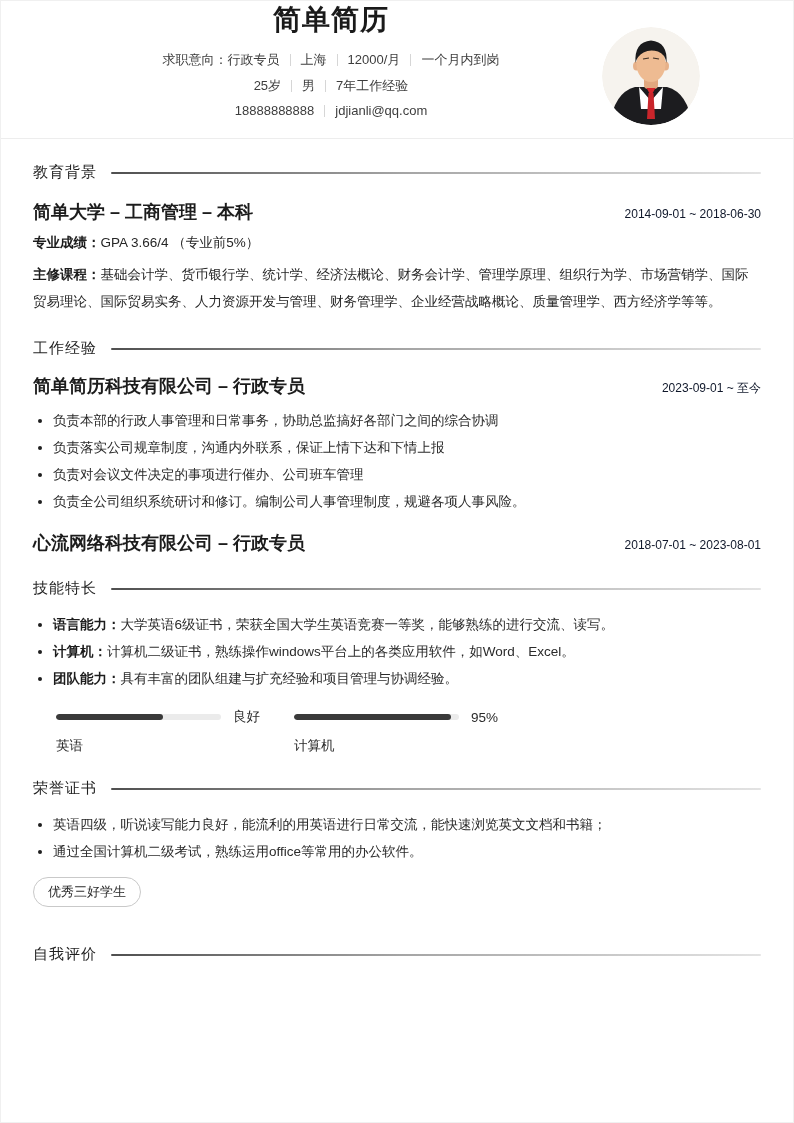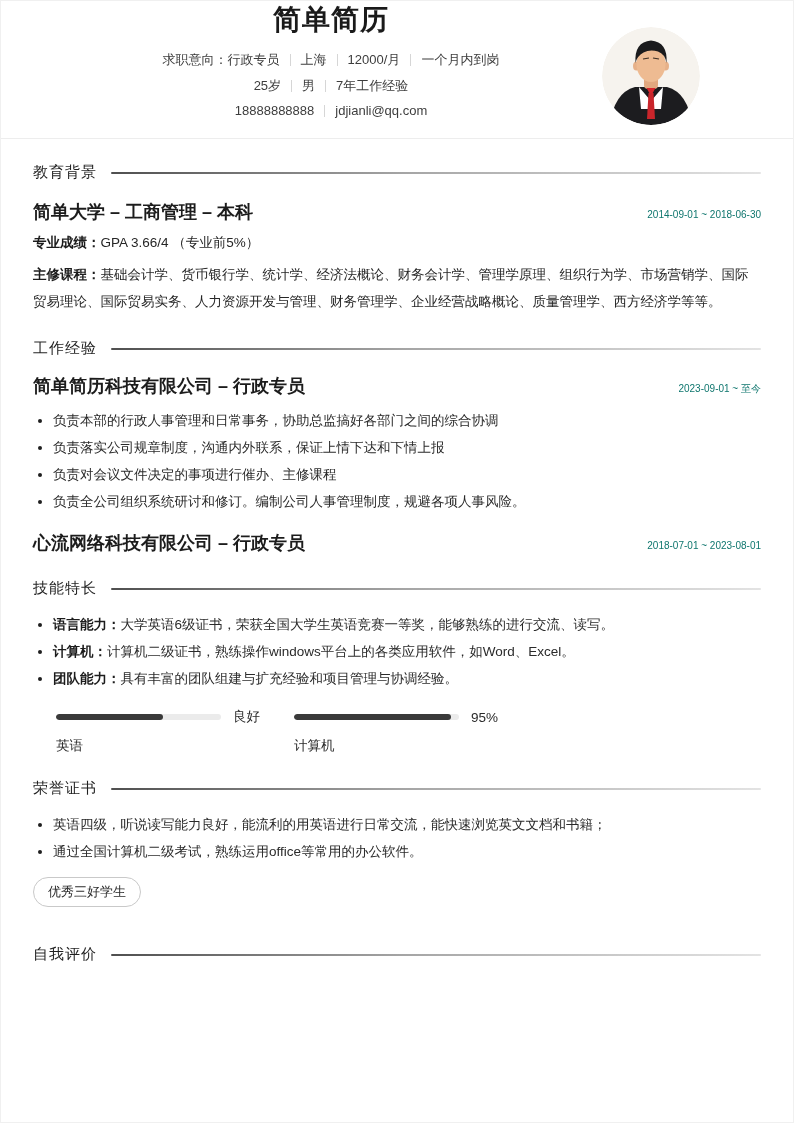--- a/index.html
+++ b/index.html
@@ -18,21 +18,21 @@
   .avatar { position:absolute; top:26px; right:61px; width:98px; height:98px; border-radius:50%; overflow:hidden; }
   .avatar svg { display:block; width:100%; height:100%; }
   .top-divider { border-top:1px solid #ededed; margin:20px -32px 0; }
   
   .sec-head { display:flex; align-items:center; margin-top:24px; }
   .sec-title { font-size:15px; font-weight:400; margin:0; color:#1f1f1f; letter-spacing:1px; }
   .sec-line { flex:1; height:2px; margin-left:14px; border-radius:1px;
               background:linear-gradient(to right,#4f4f4f 0%,#a5a5a5 45%,#e3e3e3 100%); }
   .title-row { display:flex; justify-content:space-between; align-items:baseline; margin-top:18px; }
   .item-title { font-size:18px; font-weight:700; color:#1c1c1c; }
-  .item-date { font-size:10px; color:#0f766e; white-space:nowrap;margin-left:20px; }
+  .item-date { font-size:12px; color:#0f172a; white-space:nowrap;margin-left:20px; }
   .text-line { font-size:13.5px; line-height:27px; margin:5px 0 0; }
   .inline-label { font-weight:700; color:#1c1c1c; }
   ul.bullets { list-style:none; margin:9px 0 0; padding:0; font-size:13.5px; line-height:27px; color:#2a2a2a; }
   ul.bullets li { position:relative; padding-left:20px; }
   ul.bullets li::before { content:''; position:absolute; left:5px; top:11.5px; width:4px; height:4px; border-radius:50%; background:#1f1f1f; }
   .job { margin-top:14px; }
   
   .bars { display:flex; margin-top:16px; }
   .bar-group { width:215px;margin-left:23px; }
   .bar-row { display:flex; align-items:center; height:18px; }
@@ -125,21 +125,21 @@
     </div>
 
     <div class="job">
       <div class="title-row" style="margin-top:16px;">
         <div class="item-title">简单简历科技有限公司 – 行政专员</div>
         <div class="item-date">2023-09-01 ~ 至今</div>
       </div>
       <ul class="bullets">
         <li>负责本部的行政人事管理和日常事务，协助总监搞好各部门之间的综合协调</li>
         <li>负责落实公司规章制度，沟通内外联系，保证上情下达和下情上报</li>
-        <li>负责对会议文件决定的事项进行催办、主修课程</li>
+        <li>负责对会议文件决定的事项进行催办、公司班车管理</li>
         <li>负责全公司组织系统研讨和修订。编制公司人事管理制度，规避各项人事风险。</li>
       </ul>
     </div>
 
     <div class="job">
       <div class="title-row" style="margin-top:16px;">
         <div class="item-title">心流网络科技有限公司 – 行政专员</div>
         <div class="item-date">2018-07-01 ~ 2023-08-01</div>
       </div>
     </div>

